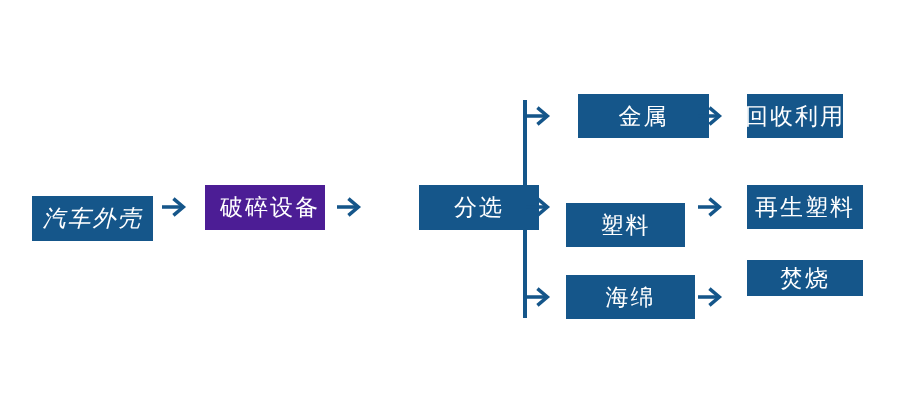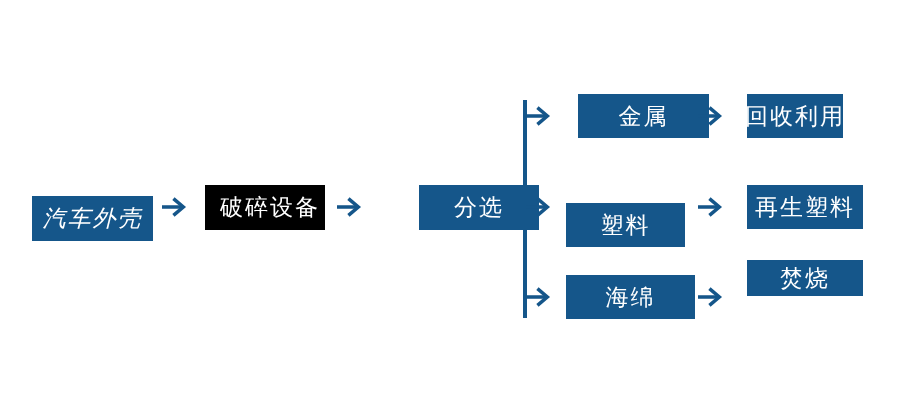--- a/index.html
+++ b/index.html
@@ -17,21 +17,21 @@
     align-items: center;
     justify-content: center;
     background: #15568A;
     color: #ffffff;
     font-size: 23px;
     letter-spacing: 2px;
     line-height: 1;
     white-space: nowrap;
     box-sizing: border-box;
   }
-  .node.highlight { background: #000000; padding-left: 10px; }
+  .node.highlight { background: #4c1d95; padding-left: 10px; }
   .arrow {
     position: absolute;
     width: 27px;
     height: 22px;
     color: #15568A;
   }
   .arrow svg { display: block; width: 100%; height: 100%; }
   .branch-line {
     position: absolute;
     left: 523px;

